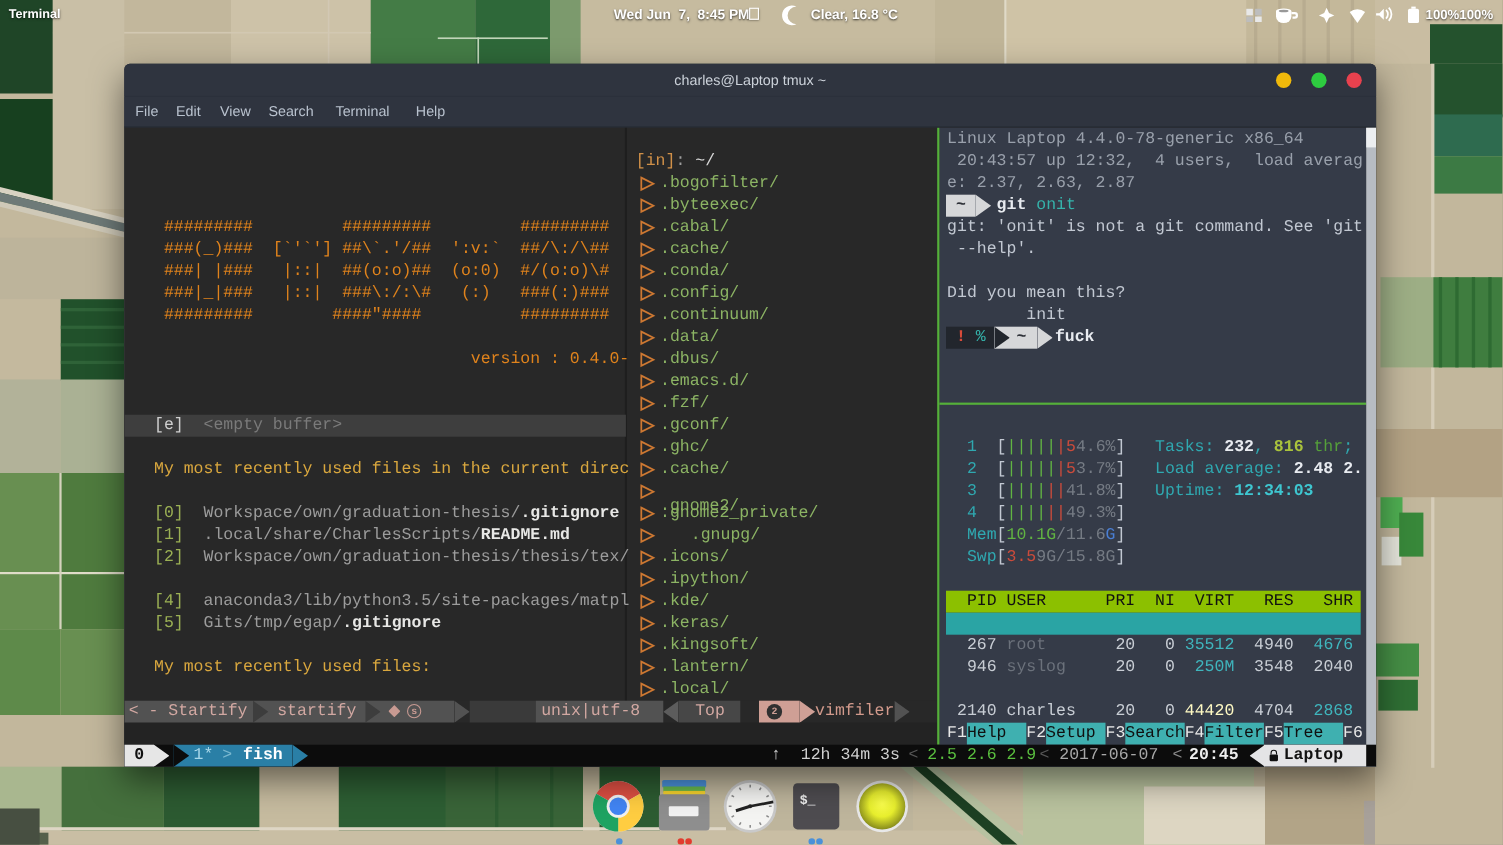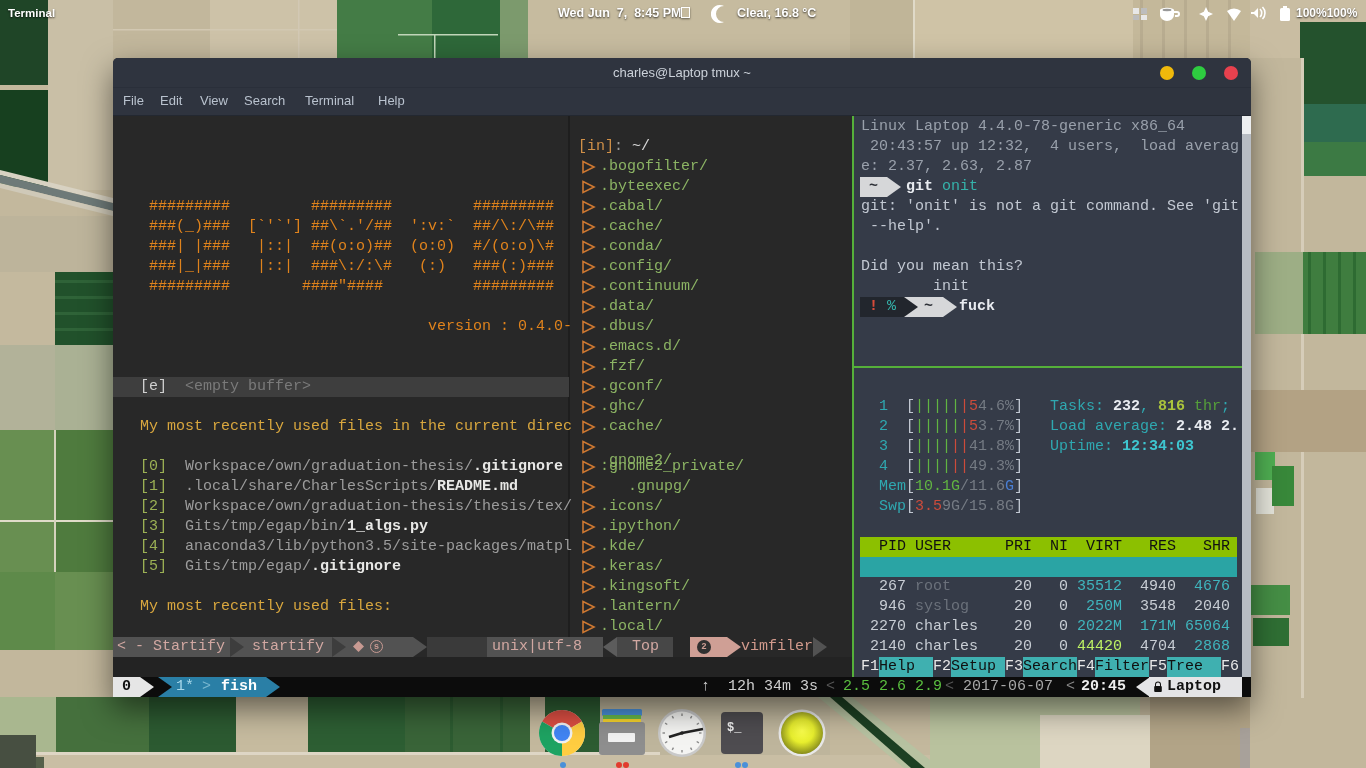--- a/index.html
+++ b/index.html
@@ -213,21 +213,20 @@
       <div class="ln" style="left:0px;top:121px"><span class="o">    ###| |###   |::|  ##(o:o)##  (o:0)  #/(o:o)\#</span></div>
       <div class="ln" style="left:0px;top:141px"><span class="o">    ###|_|###   |::|  ###\:/:\#   (:)   ###(:)###</span></div>
       <div class="ln" style="left:0px;top:161px"><span class="o">    #########        ####"####          #########</span></div>
       <div class="ln" style="left:315px;top:201px"><span class="o">version : 0.4.0-</span></div>
       <div class="abs" style="left:0;top:261px;width:456px;height:20px;background:#3e3e3e"></div>
       <div class="ln" style="left:0px;top:261px">   <span style="color:#cfcfcf">[e]</span>  <span style="color:#7a7a7a">&lt;empty buffer&gt;</span></div>
       <div class="ln" style="left:27px;top:301px"><span class="y">My most recently used files in the current direc</span></div>
       <div class="ln" style="left:27px;top:341px"><span class="gn">[0]</span>  <span class="gy">Workspace/own/graduation-thesis/</span><span class="wb">.gitignore</span></div>
       <div class="ln" style="left:27px;top:361px"><span class="gn">[1]</span>  <span class="gy">.local/share/CharlesScripts/</span><span class="wb">README.md</span></div>
       <div class="ln" style="left:27px;top:381px"><span class="gn">[2]</span>  <span class="gy">Workspace/own/graduation-thesis/thesis/tex/</span></div>
-      <div class="ln" style="left:27px;top:401px"><span class="gn">[3]</span>  <span class="gy">Gits/tmp/egap/bin/</span><span class="wb">1_algs.py</span></div>
       <div class="ln" style="left:27px;top:421px"><span class="gn">[4]</span>  <span class="gy">anaconda3/lib/python3.5/site-packages/matpl</span></div>
       <div class="ln" style="left:27px;top:441px"><span class="gn">[5]</span>  <span class="gy">Gits/tmp/egap/</span><span class="wb">.gitignore</span></div>
       <div class="ln" style="left:27px;top:481px"><span class="y">My most recently used files:</span></div>
       <div class="abs" style="left:0;top:521px;width:739px;height:20px;background:#282828">
         <div class="abs" style="left:0;top:0;width:300px;height:20px;background:#525252"></div>
         <div class="tri triR abs" style="left:117px;top:0;background:#3d3d3d"></div>
         <div class="tri triR abs" style="left:219px;top:0;background:#3d3d3d"></div>
         <div class="tri triR abs" style="left:286px;top:0;background:#525252;left:300px"></div>
         <div class="ln pk" style="left:4px;top:0">&lt; - Startify</div>
         <div class="ln pk" style="left:139px;top:0">startify</div>
@@ -321,22 +320,21 @@
       <div class="ln" style="left:748px;top:361px"><span class="cy">  Mem</span><span class="fg2">[</span><span class="grb">10.1G</span><span class="mgy">/11.6</span><span class="blu">G</span><span class="fg2">]</span></div>
       <div class="ln" style="left:748px;top:381px"><span class="cy">  Swp</span><span class="fg2">[</span><span class="rdb">3.5</span><span class="mgy">9G/15.8</span><span class="mgy">G</span><span class="fg2">]</span></div>
       <div class="ln" style="left:937px;top:281px"><span class="cy">Tasks: </span><span class="wh">232</span><span class="cy">, </span><span style="color:#aac33c;font-weight:bold">816</span><span style="color:#55a03a"> thr</span><span class="cy">;</span></div>
       <div class="ln" style="left:937px;top:301px"><span class="cy">Load average: </span><span class="wh">2.48 2.</span></div>
       <div class="ln" style="left:937px;top:321px"><span class="cy">Uptime: </span><span class="cyb">12:34:03</span></div>
       <div class="abs" style="left:747px;top:421px;width:377px;height:20px;background:#8cc000"></div>
       <div class="abs" style="left:747px;top:441px;width:377px;height:20px;background:#2aa4a4"></div>
       <div class="ln" style="left:748px;top:421px"><span style="color:#111">  PID USER      PRI  NI  VIRT   RES   SHR</span></div>
       <div class="ln" style="left:748px;top:461px"><span style="color:#c8cdd4">  267 </span><span style="color:#6b717b">root   </span><span style="color:#c8cdd4">    20   0 </span><span style="color:#3fb5bd">35512</span><span style="color:#c8cdd4">  4940</span><span style="color:#3fb5bd">  4676</span></div>
       <div class="ln" style="left:748px;top:481px"><span style="color:#c8cdd4">  946 </span><span style="color:#6b717b">syslog </span><span style="color:#c8cdd4">    20   0 </span><span style="color:#3fb5bd"> 250M</span><span style="color:#c8cdd4">  3548</span><span style="color:#c8cdd4">  2040</span></div>
-      <div class="ln" style="left:748px;top:501px"><span style="color:#c8cdd4"> 2270 </span><span style="color:#c8cdd4">charles</span><span style="color:#c8cdd4">    20   0 </span><span style="color:#3fb5bd">2022M</span><span style="color:#3fb5bd">  171M</span><span style="color:#3fb5bd"> 65064</span></div>
-      <div class="ln" style="left:748px;top:521px"><span style="color:#c8cdd4"> 2140 </span><span style="color:#c8cdd4">charles</span><span style="color:#c8cdd4">    20   0 </span><span style="color:#bef264">44420</span><span style="color:#c8cdd4">  4704</span><span style="color:#3fb5bd">  2868</span></div>
+      <div class="ln" style="left:748px;top:521px"><span style="color:#c8cdd4"> 2140 </span><span style="color:#c8cdd4">charles</span><span style="color:#c8cdd4">    20   0 </span><span style="color:#fef9c3">44420</span><span style="color:#c8cdd4">  4704</span><span style="color:#3fb5bd">  2868</span></div>
       <div class="abs" style="left:766px;top:541px;width:54px;height:20px;background:#3fb0b0"></div>
       <div class="abs" style="left:838px;top:541px;width:54px;height:20px;background:#3fb0b0"></div>
       <div class="abs" style="left:910px;top:541px;width:54px;height:20px;background:#3fb0b0"></div>
       <div class="abs" style="left:982px;top:541px;width:54px;height:20px;background:#3fb0b0"></div>
       <div class="abs" style="left:1054px;top:541px;width:54px;height:20px;background:#3fb0b0"></div>
       <div class="ln" style="left:748px;top:541px"><span style="color:#e8e8e8">F1</span><span style="color:#101010">Help  </span></div>
       <div class="ln" style="left:820px;top:541px"><span style="color:#e8e8e8">F2</span><span style="color:#101010">Setup </span></div>
       <div class="ln" style="left:892px;top:541px"><span style="color:#e8e8e8">F3</span><span style="color:#101010">Search</span></div>
       <div class="ln" style="left:964px;top:541px"><span style="color:#e8e8e8">F4</span><span style="color:#101010">Filter</span></div>
       <div class="ln" style="left:1036px;top:541px"><span style="color:#e8e8e8">F5</span><span style="color:#101010">Tree  </span></div>

